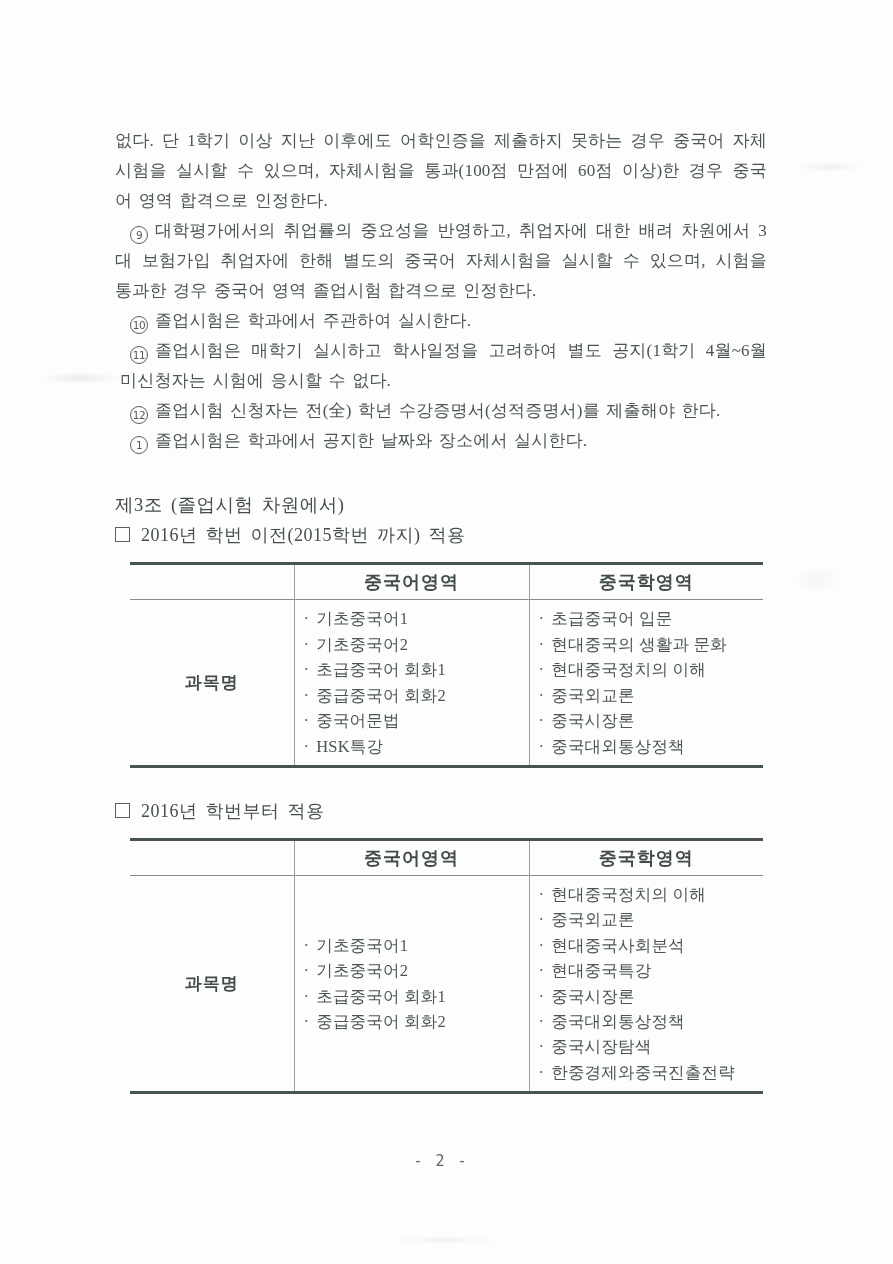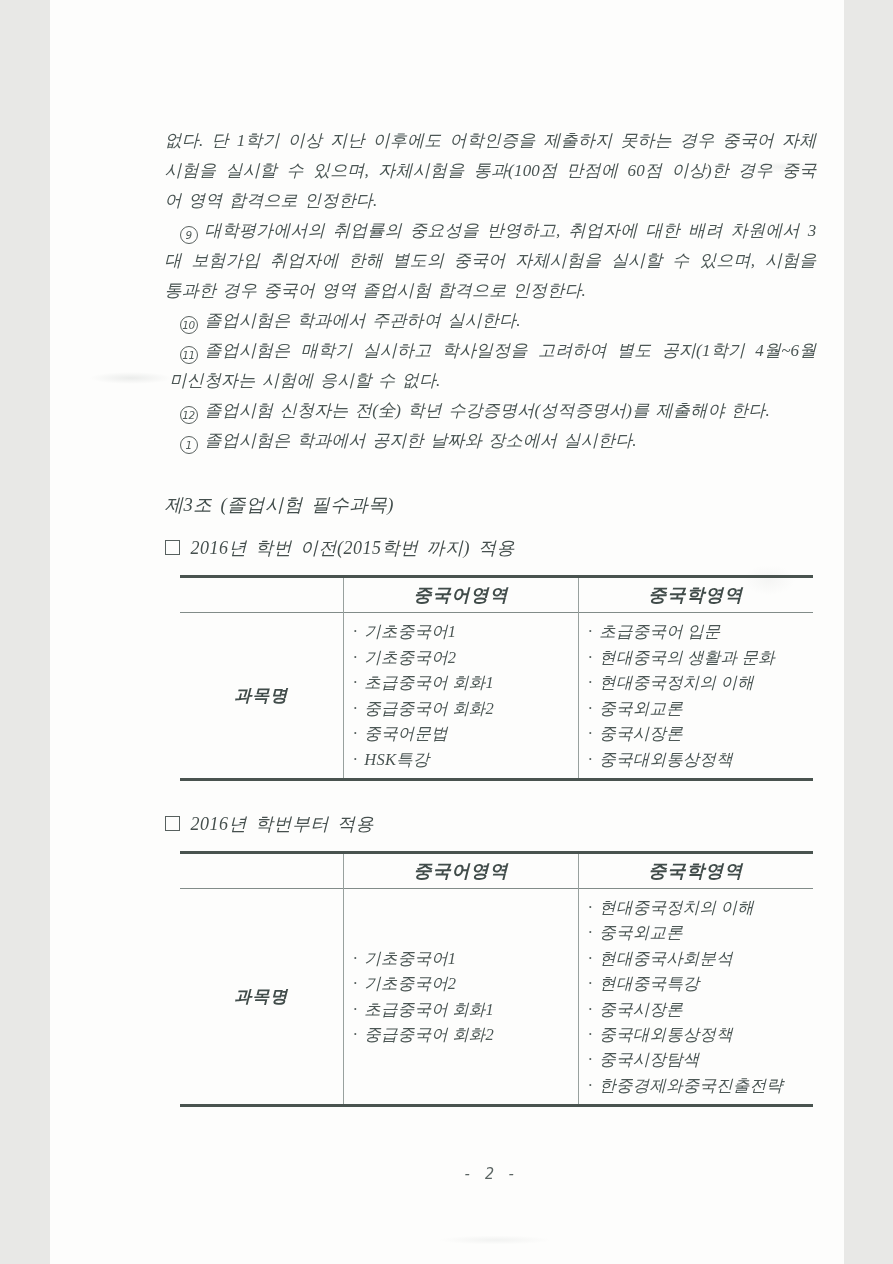--- a/index.html
+++ b/index.html
@@ -3,26 +3,25 @@
 <meta charset="utf-8">
 <style>
   html,body{margin:0;padding:0;}
   body{
     background:#e8e8e6;
     font-family:"Liberation Serif","DejaVu Serif",serif;
     -webkit-font-smoothing:antialiased;
   }
   .page{
     position:relative;
-    width:794px;height:1264px;
+    width:893px;height:1264px;
     margin:0 auto;
     background:#fdfdfc;
     color:#4b5654;
     overflow:hidden;
-    font-style:italic;
   }
   
   .smudge{position:absolute;pointer-events:none;}
   .sm1{top:370px;left:26px;width:110px;height:16px;
     background:radial-gradient(closest-side,rgba(140,148,146,0.16),rgba(140,148,146,0) 75%);}
   .sm2{top:160px;right:18px;width:90px;height:14px;
     background:radial-gradient(closest-side,rgba(140,148,146,0.12),rgba(140,148,146,0) 75%);}
   .sm3{bottom:18px;left:370px;width:150px;height:12px;
     background:radial-gradient(closest-side,rgba(140,148,146,0.10),rgba(140,148,146,0) 75%);}
   .sm4{top:560px;right:40px;width:70px;height:40px;
@@ -60,21 +59,20 @@
     color:#515b59;
   }
 
   .article-heading{
     margin-top:34px;
     font-size:18.5px;line-height:30px;
     color:#434e4c;
     letter-spacing:0.5px;word-spacing:3px;
   }
   .sub-heading{
-    margin-top:13px;
     font-size:18px;line-height:30px;
     color:#454f4d;
     letter-spacing:0.5px;word-spacing:3px;
   }
   .sub-heading.second{margin-top:28px;}
   .sqmark{
     display:inline-block;
     box-sizing:border-box;
     width:15px;height:15px;
     border:1.6px solid #57605e;
@@ -165,21 +163,21 @@
     <div class="bline indent5">미신청자는 시험에 응시할 수 없다.</div>
 
     <div class="bline numline">
       <span class="cnum">12</span><span>졸업시험 신청자는 전(全) 학년 수강증명서(성적증명서)를 제출해야 한다.</span>
     </div>
 
     <div class="bline numline">
       <span class="cnum">1</span><span>졸업시험은 학과에서 공지한 날짜와 장소에서 실시한다.</span>
     </div>
 
-    <div class="article-heading">제3조 (졸업시험 필수과목)</div>
+    <div class="article-heading">제3조 (졸업시험 차원에서)</div>
 
     <div class="sub-heading">
       <span class="sqmark"></span><span>2016년 학번 이전(2015학번 까지) 적용</span>
     </div>
 
     <table class="course-table t1">
       <colgroup>
           <col style="width:164px">
           <col style="width:235px">
           <col style="width:234px">

